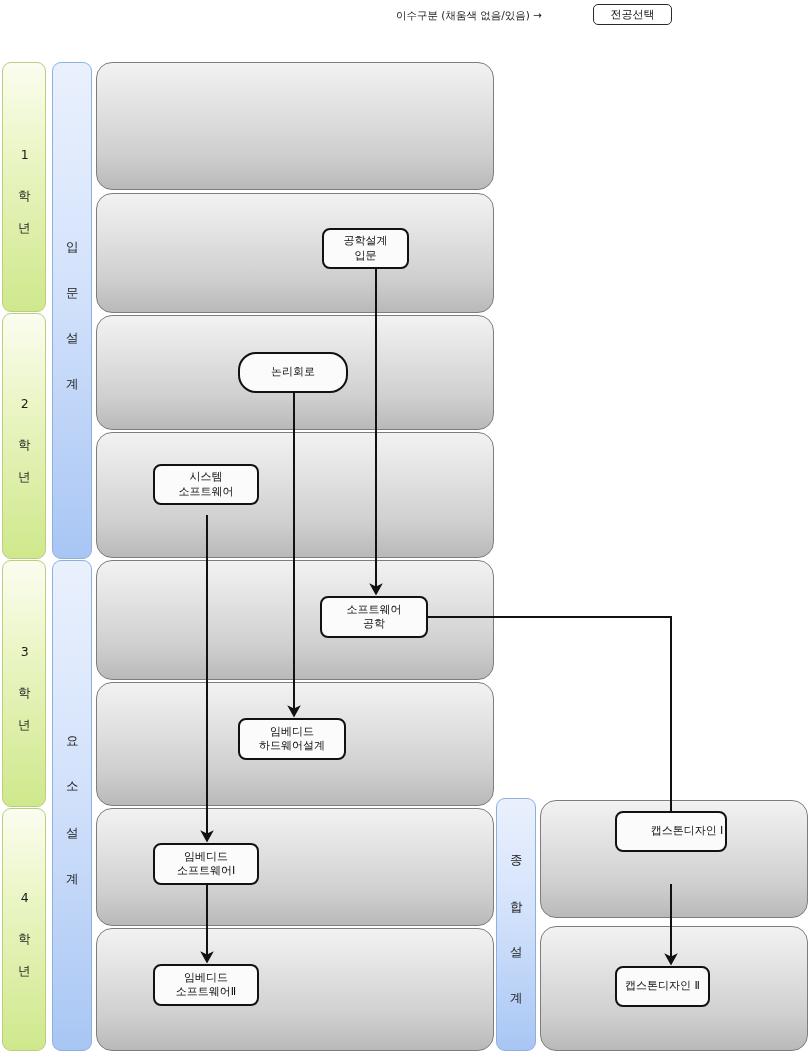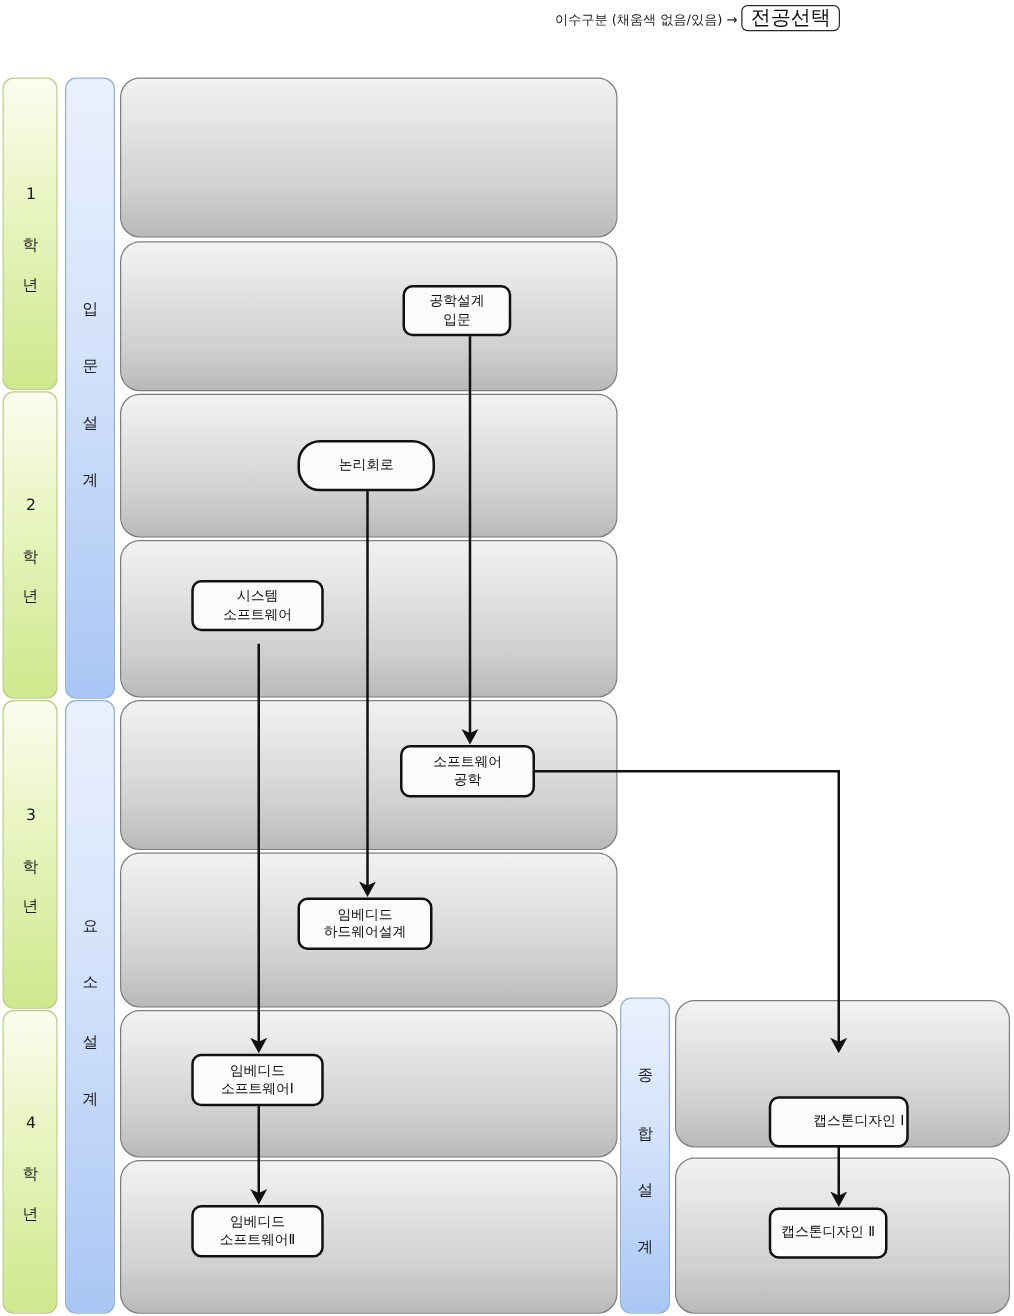--- a/index.html
+++ b/index.html
@@ -13,28 +13,28 @@
   #root{position:absolute;left:0;top:0;width:811px;height:1053px;}
 
   
   .page-title{
     position:absolute;left:8px;top:2px;
     font-size:22px;font-weight:bold;color:#1f4e9c;
     letter-spacing:1px;white-space:nowrap;
   }
   .legend-text{
     position:absolute;left:396px;top:9px;
-    font-size:10.5px;color:#1a1a1a;white-space:nowrap;margin-left:48px;
+    font-size:10.5px;color:#1a1a1a;white-space:nowrap;
   }
   .major-button{
     position:absolute;left:593px;top:4px;
     width:79px;height:21px;
     border:1px solid #2b2b2b;border-radius:5px;
     background:#ffffff;
-    font-size:16px;color:#111;
+    font-size:11px;color:#111;
     display:flex;align-items:center;justify-content:center;
     box-sizing:border-box;cursor:pointer;
   }
 
   
   .vcol{
     position:absolute;
     border:1px solid #9bb7d4;
     border-radius:9px;
     box-sizing:border-box;
@@ -165,21 +165,21 @@
       </div>
       <div class="node" style="left: 238px; top: 718px; width: 108px; height: 42px;">
         <div>임베디드<br>하드웨어설계</div>
       </div>
       <div class="node" style="left: 153px; top: 843px; width: 106px; height: 42px;">
         <div>임베디드<br>소프트웨어Ⅰ</div>
       </div>
       <div class="node" style="left: 153px; top: 964px; width: 106px; height: 42px;">
         <div>임베디드<br>소프트웨어Ⅱ</div>
       </div>
-      <div class="node" style="left: 615px; top: 877px; width: 112px; height: 41px; padding-left: 32px;">
+      <div class="node" style="left: 615px; top: 811px; width: 112px; height: 41px; padding-left: 32px;">
         <div>캡스톤디자인 Ⅰ</div>
       </div>
       <div class="node" style="left: 615px; top: 966px; width: 95px; height: 41px;">
         <div>캡스톤디자인 Ⅱ</div>
       </div>
     </div>
 
 </div>
 
 </body></html>

